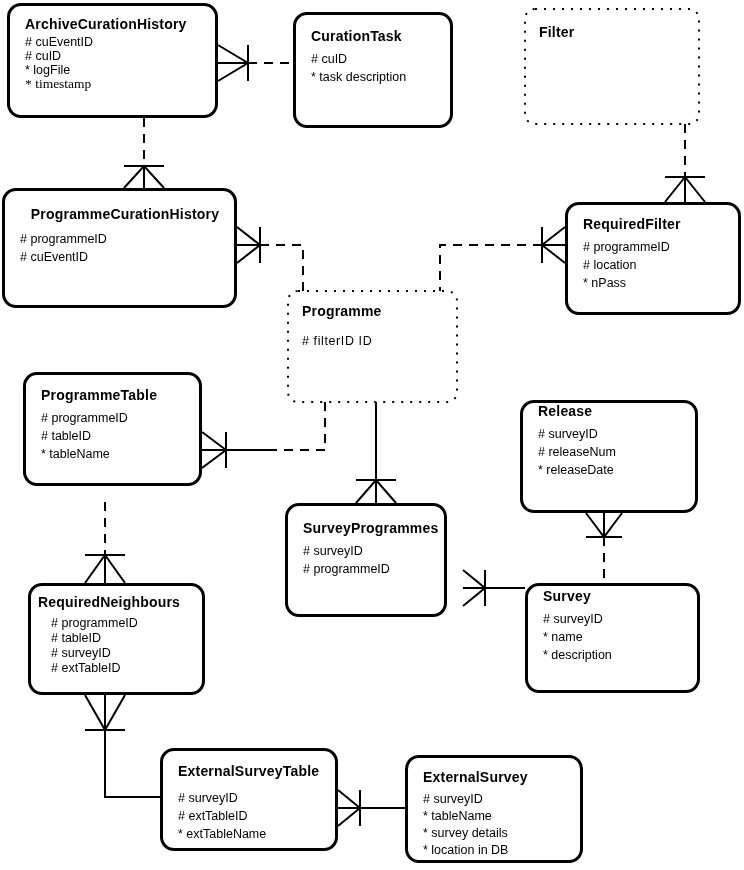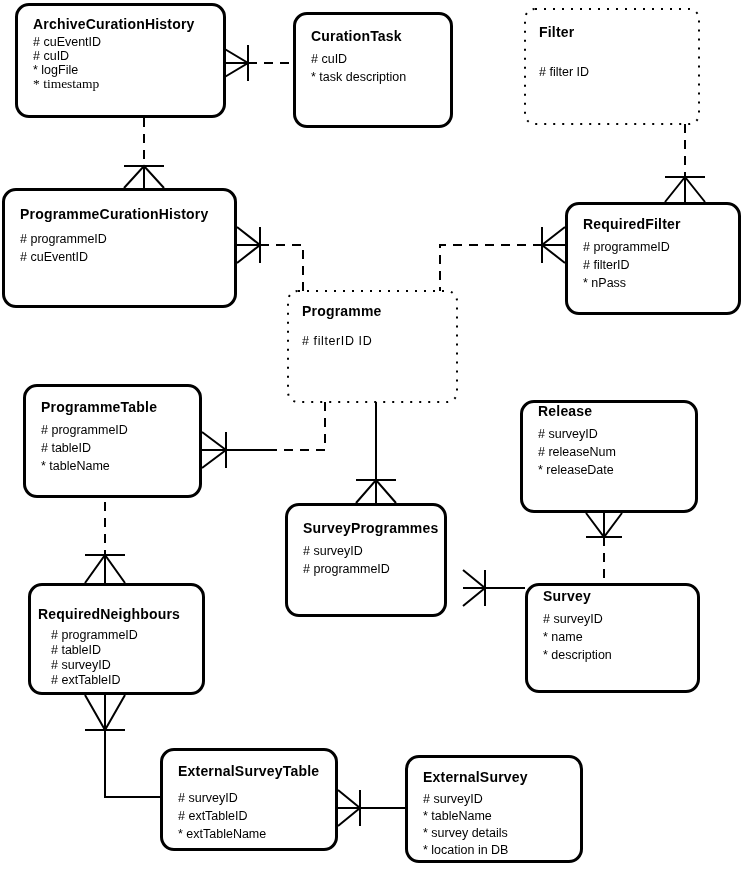--- a/index.html
+++ b/index.html
@@ -41,36 +41,36 @@
     display: block;
     font-size: 12.5px;
     line-height: 18px;
     white-space: nowrap;
   }
   .attr.serif {
     font-family: "Liberation Serif", "DejaVu Serif", serif;
     font-size: 13.5px;
   }
   
-  .e-ach { padding-top: 10px; margin-left: 8px; }
+  .e-ach { padding-top: 10px; }
   .e-ach .title { margin-bottom: 3px; }
   .e-ach .attr { line-height: 14px; }
   .e-ct  { padding-top: 13px; }
   .e-filter { padding-top: 16px; }
   .e-filter .title { margin-bottom: 23px; }
   .e-pch { padding-top: 15px; }
-  .e-pch .title { margin-bottom: 8px; }
+  .e-pch .title { margin-bottom: 8px; text-align: center; }
   .e-rf { padding-top: 11px; }
   .e-prog { padding-top: 13px; }
   .e-prog .title { margin-bottom: 13px; }
   .e-prog .attr { letter-spacing: 0.6px; }
   .e-pt { padding-top: 12px; }
   .e-rel { padding-top: 0; }
   .e-sp { padding-top: 14px; }
-  .e-rn { padding-top: 20px; padding-left: 7px; }
+  .e-rn { padding-top: 8px; padding-left: 7px; }
   .e-rn .attrs { margin-left: 13px; }
   .e-rn .attr { line-height: 15px; }
   .e-survey { padding-top: 2px; }
   .e-est { padding-top: 12px; }
   .e-est .title { margin-bottom: 10px; }
   .e-es { padding-top: 11px; }
   .e-es .attr { line-height: 17px; }
 </style>
 </head>
 <body>
@@ -157,50 +157,47 @@
   <div class="entity e-ct" style="left:293px;top:12px;width:160px;height:116px;">
     <div class="title">CurationTask</div>
     <div class="attrs">
       <span class="attr"># cuID</span>
       <span class="attr">* task description</span>
     </div>
   </div>
 
   <div class="entity dotted e-filter" style="left:524px;top:8px;width:176px;height:117px;">
     <div class="title">Filter</div>
-    <div class="attrs">
-      <span class="attr"># filter ID</span>
-    </div>
   </div>
 
   <div class="entity e-pch" style="left:2px;top:188px;width:235px;height:120px;">
     <div class="title">ProgrammeCurationHistory</div>
     <div class="attrs">
       <span class="attr"># programmeID</span>
       <span class="attr"># cuEventID</span>
     </div>
   </div>
 
   <div class="entity e-rf" style="left:565px;top:202px;width:176px;height:113px;">
     <div class="title">RequiredFilter</div>
     <div class="attrs">
       <span class="attr"># programmeID</span>
-      <span class="attr"># filterID</span>
+      <span class="attr"># location</span>
       <span class="attr">* nPass</span>
     </div>
   </div>
 
   <div class="entity dotted e-prog" style="left:287px;top:290px;width:171px;height:113px;">
     <div class="title">Programme</div>
     <div class="attrs">
       <span class="attr"># filterID ID</span>
     </div>
   </div>
 
-  <div class="entity e-pt" style="left:23px;top:384px;width:179px;height:114px;">
+  <div class="entity e-pt" style="left:23px;top:372px;width:179px;height:114px;">
     <div class="title">ProgrammeTable</div>
     <div class="attrs">
       <span class="attr"># programmeID</span>
       <span class="attr"># tableID</span>
       <span class="attr">* tableName</span>
     </div>
   </div>
 
   <div class="entity e-rel" style="left:520px;top:400px;width:178px;height:113px;">
     <div class="title">Release</div>

